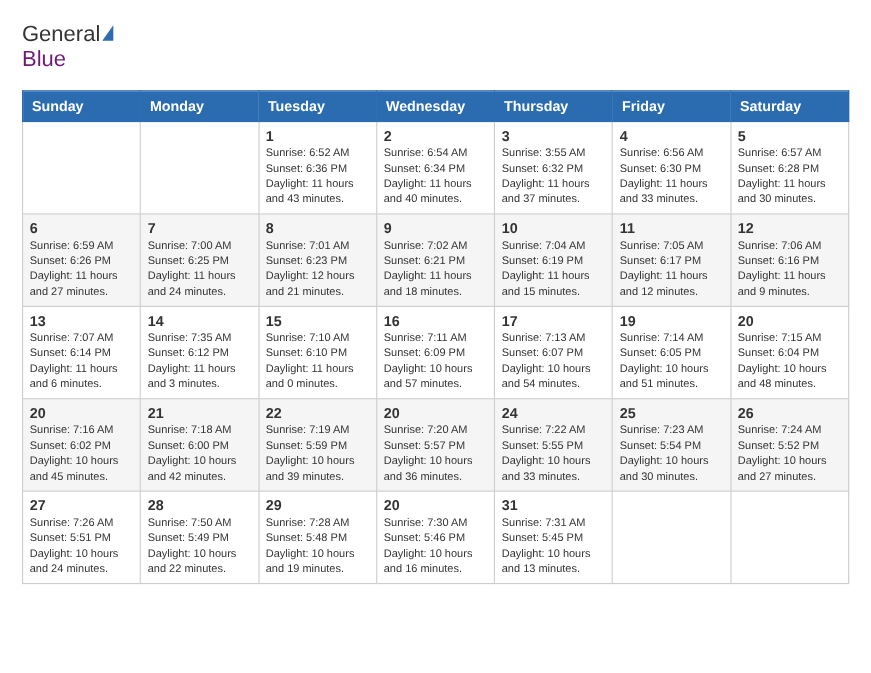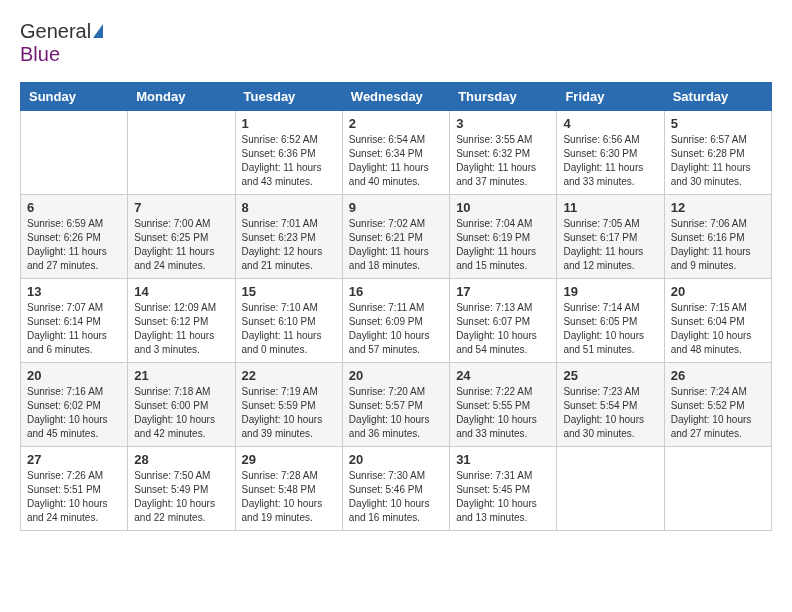--- a/index.html
+++ b/index.html
@@ -142,21 +142,21 @@
           <div class="day-info"><span>Sunrise: 7:06 AM</span><br><span>Sunset: 6:16 PM</span><br><span>Daylight: 11 hours and 9 minutes.</span></div>
         </td>
       </tr>
       <tr>
         <td>
           <span class="day-num">13</span>
           <div class="day-info"><span>Sunrise: 7:07 AM</span><br><span>Sunset: 6:14 PM</span><br><span>Daylight: 11 hours and 6 minutes.</span></div>
         </td>
         <td>
           <span class="day-num">14</span>
-          <div class="day-info"><span>Sunrise: 12:09 AM</span><br><span>Sunset: 6:12 PM</span><br><span>Daylight: 11 hours and 3 minutes.</span></div>
+          <div class="day-info"><span>Sunrise: 7:35 AM</span><br><span>Sunset: 6:12 PM</span><br><span>Daylight: 11 hours and 3 minutes.</span></div>
         </td>
         <td>
           <span class="day-num">15</span>
           <div class="day-info"><span>Sunrise: 7:10 AM</span><br><span>Sunset: 6:10 PM</span><br><span>Daylight: 11 hours and 0 minutes.</span></div>
         </td>
         <td>
           <span class="day-num">16</span>
           <div class="day-info"><span>Sunrise: 7:11 AM</span><br><span>Sunset: 6:09 PM</span><br><span>Daylight: 10 hours and 57 minutes.</span></div>
         </td>
         <td>

